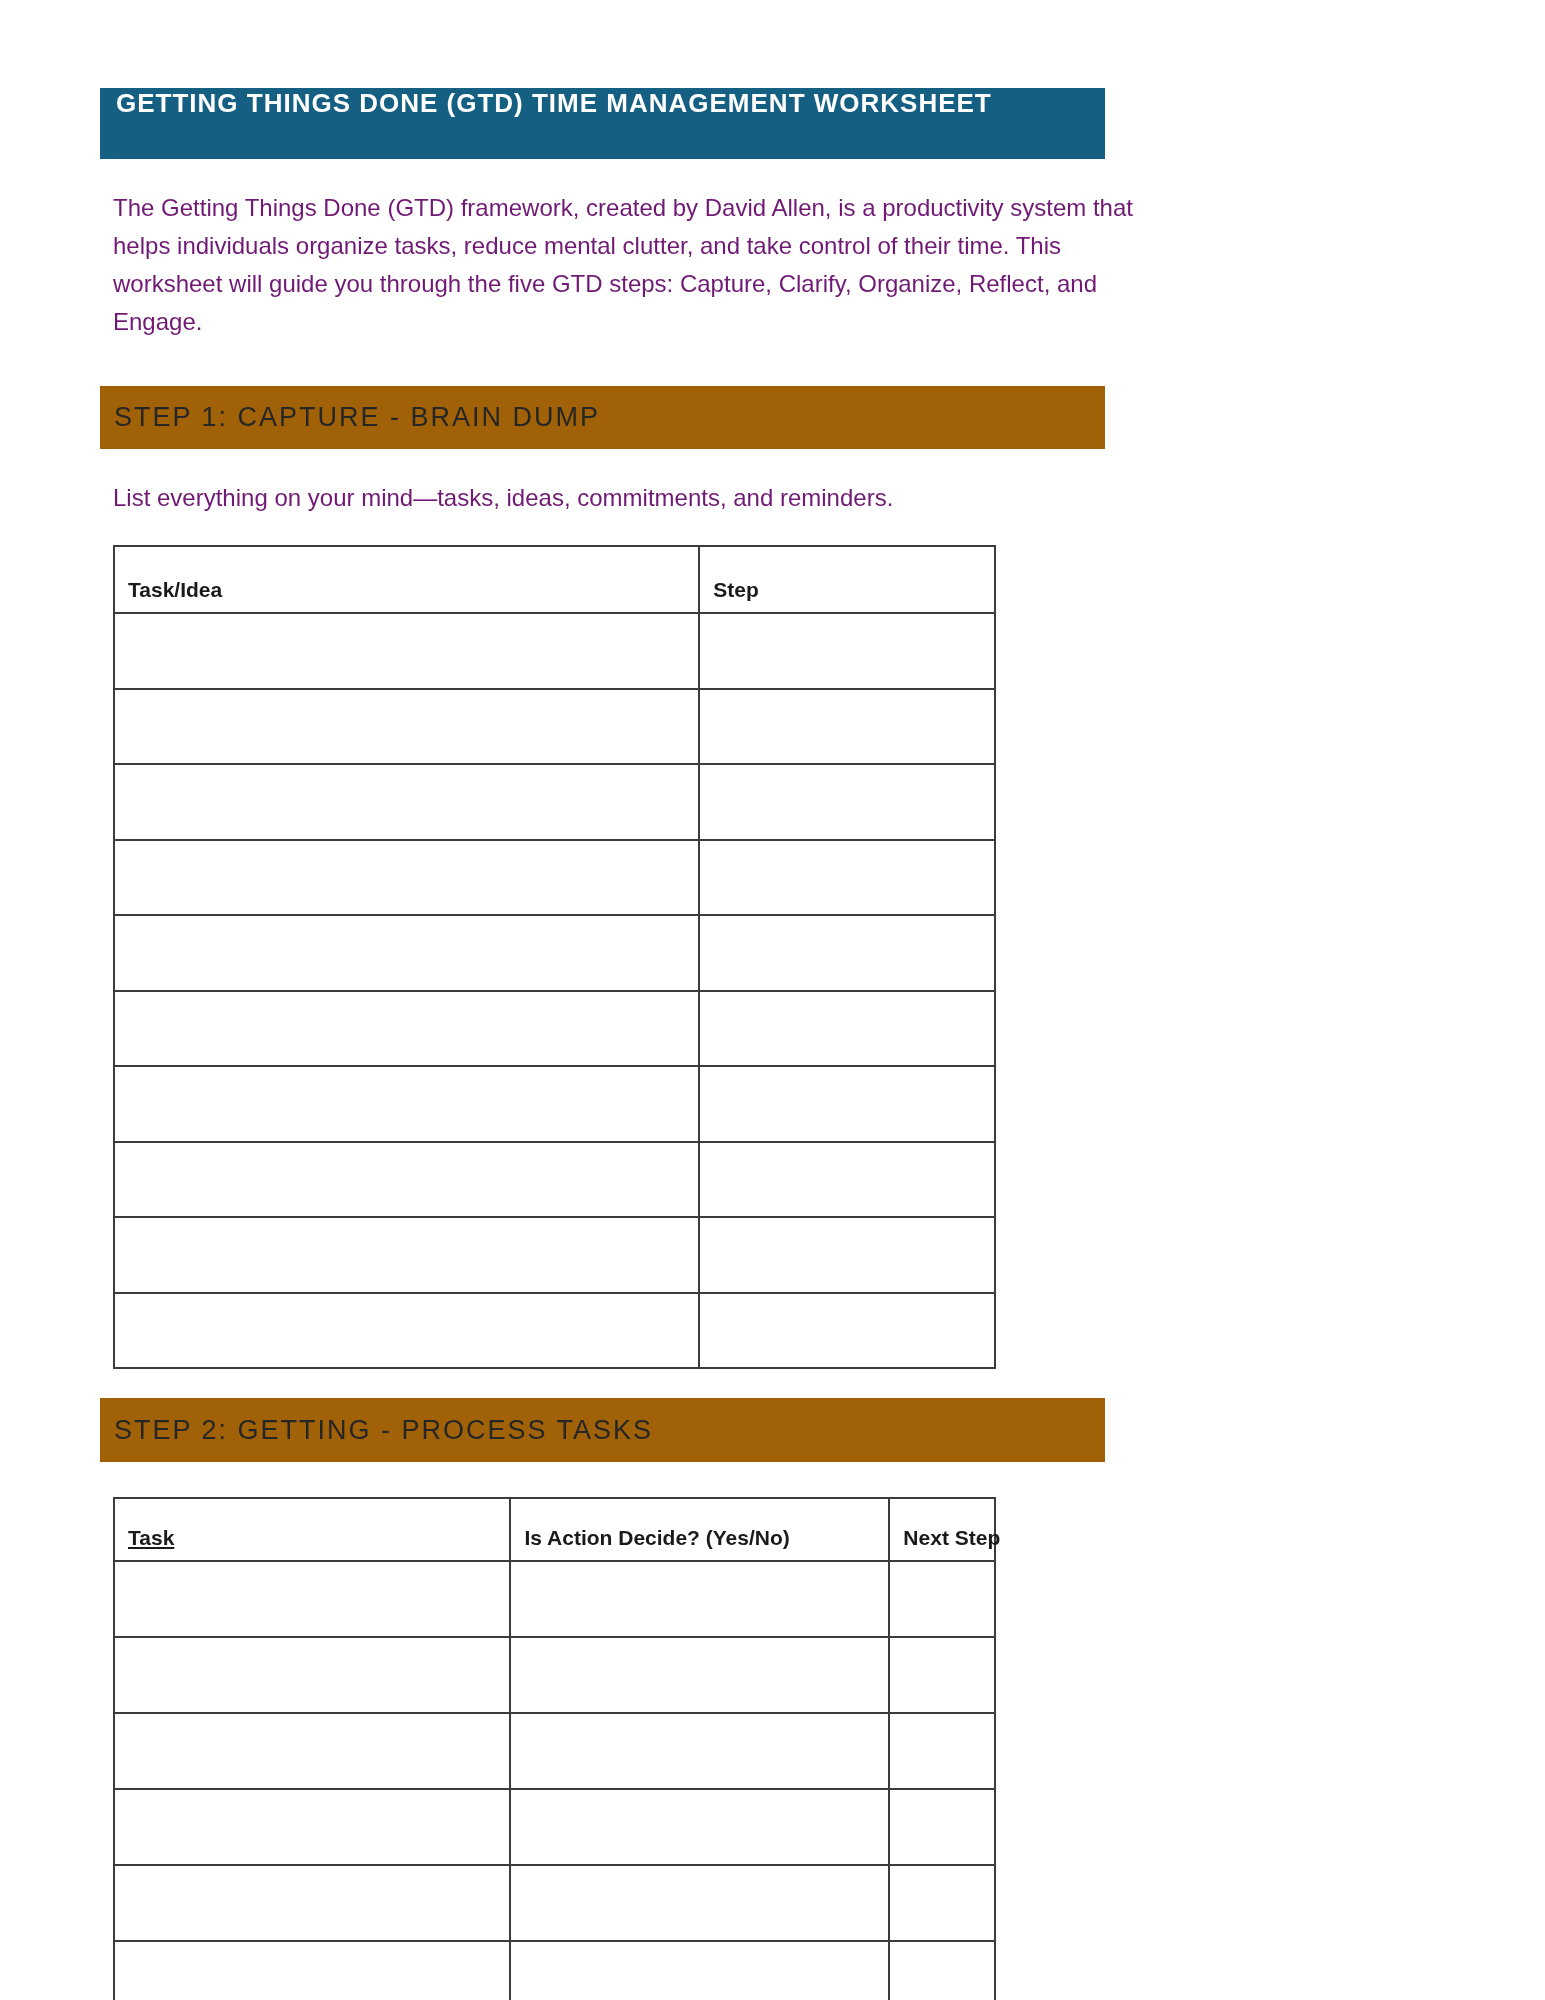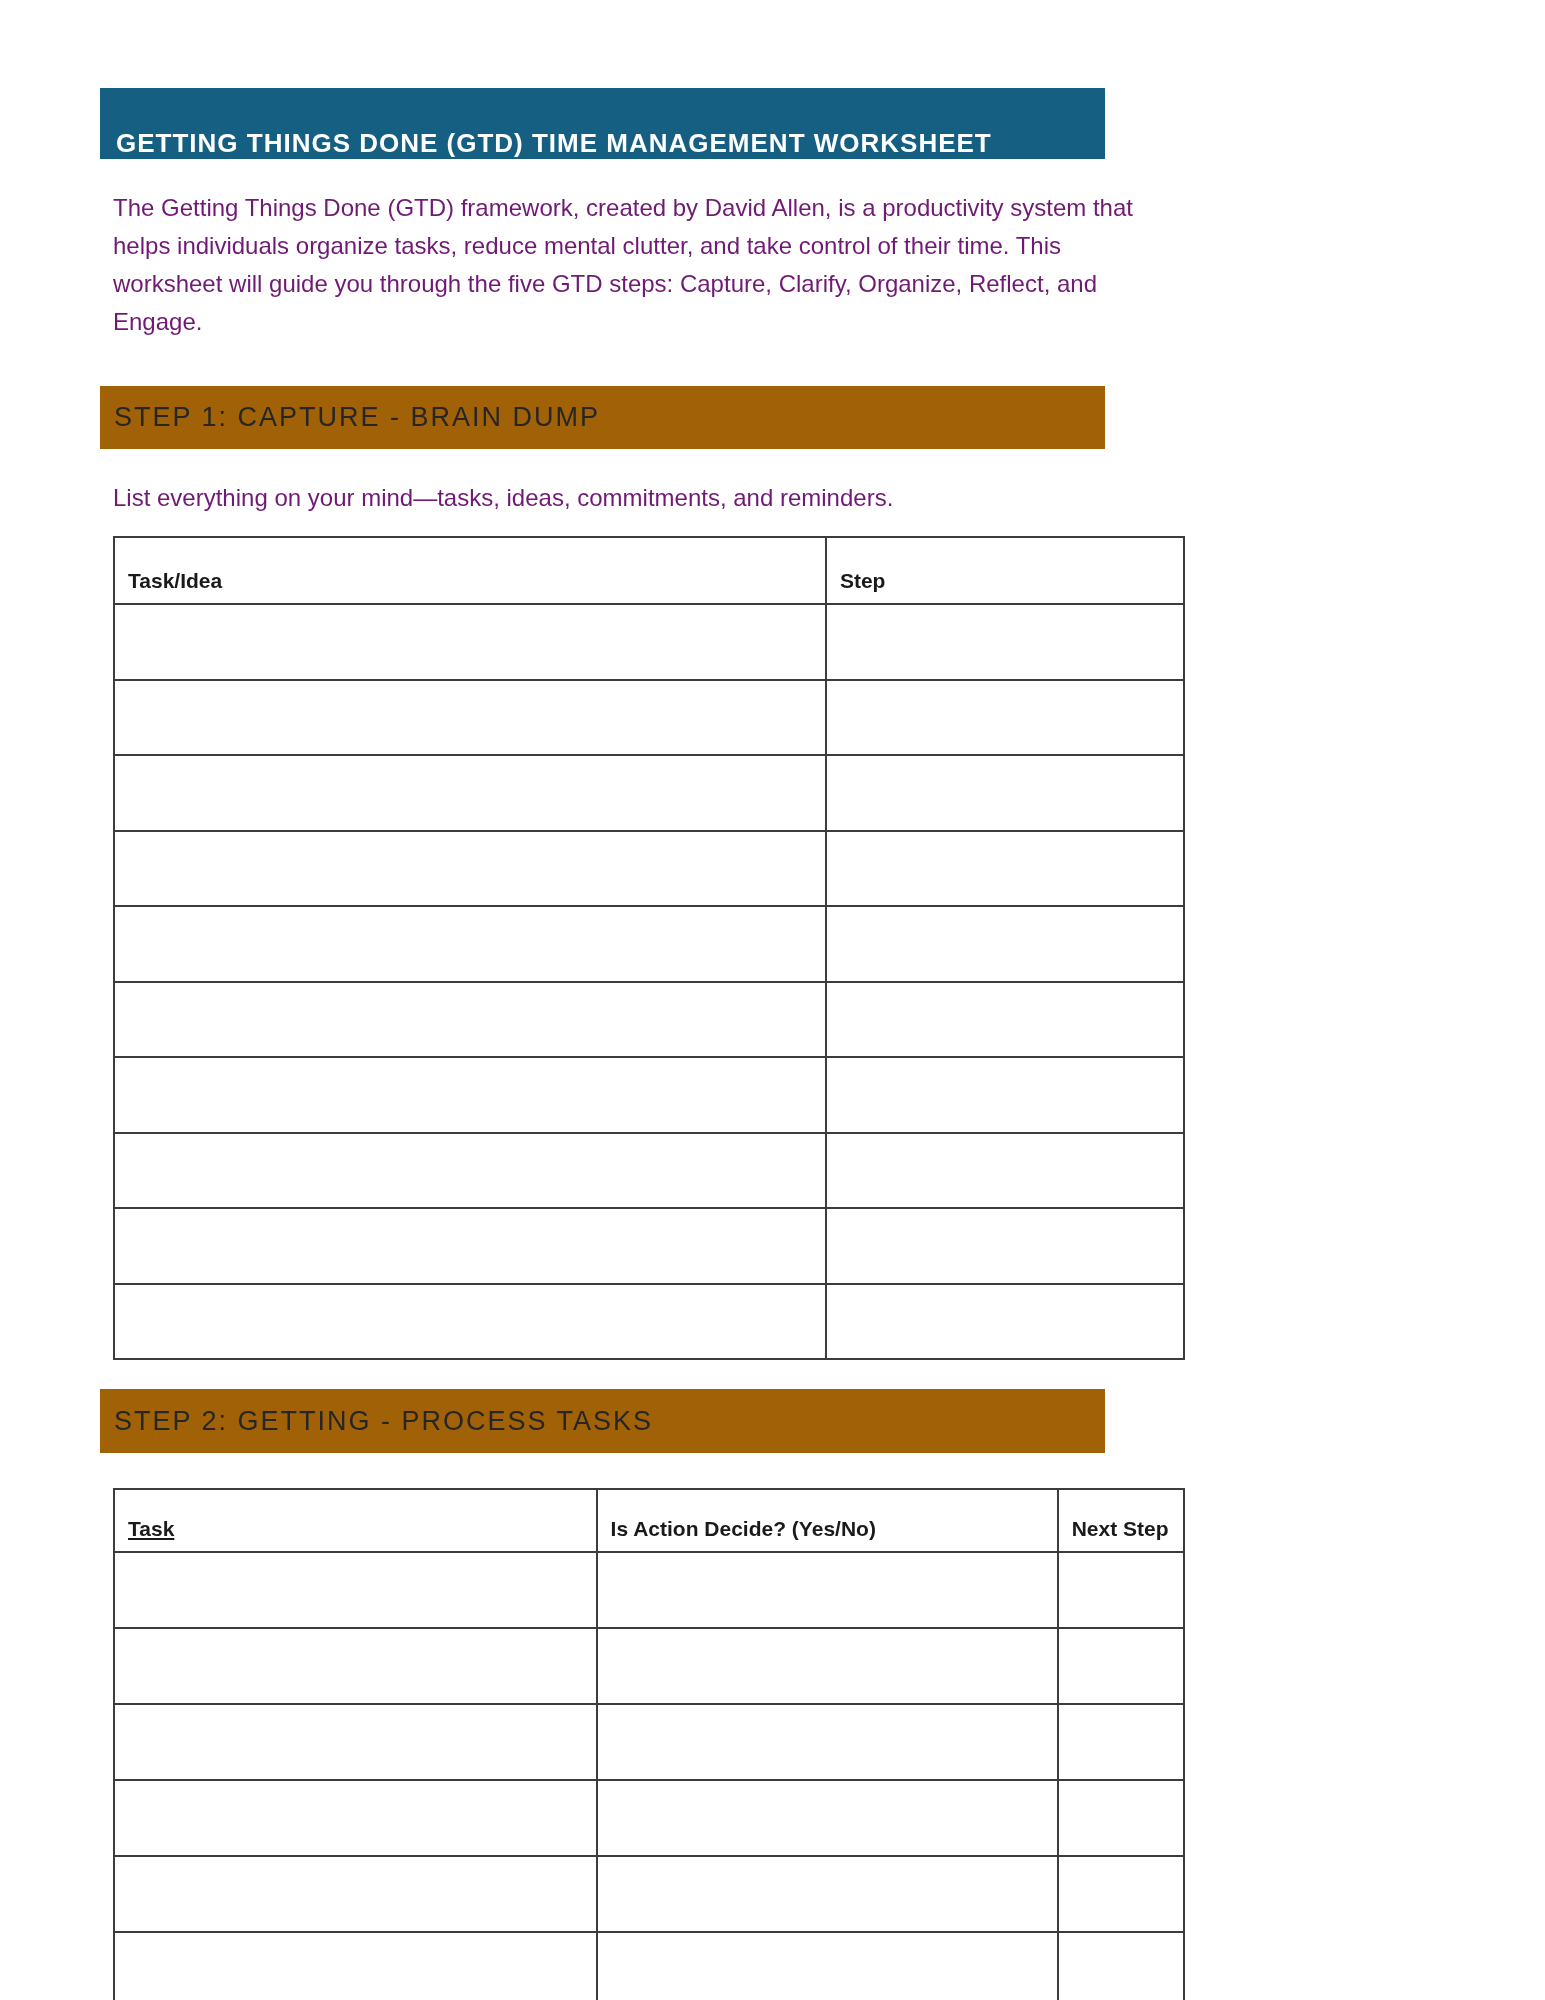--- a/index.html
+++ b/index.html
@@ -9,21 +9,21 @@
     color: #1a1a1a;
     -webkit-font-smoothing: antialiased;
   }
   .page { padding-left: 100px; width: 1005px; }
 
   
   .title-banner {
     margin-top: 88px;
     width: 1005px; height: 71px;
     background: #156082;
-    display: flex; align-items: flex-end;
+    display: flex; align-items: flex-start;
   }
   .title-banner h1 {
     margin: 0; padding: 0 0 0 16px;
     font-size: 26px; font-weight: 700;
     letter-spacing: 1px;
     color: #ffffff;
   }
 
   
   .para {
@@ -47,22 +47,22 @@
     letter-spacing: 2px;
     color: #262626;
   }
   .desc { }
   .desc.second { margin-top: 25px; }
 
   
   table.sheet {
     border-collapse: collapse;
     table-layout: fixed;
-    margin: 19px 0 0 13px;
-    width: 1072px;
+    margin: 28px 0 0 13px;
+    width: 883px;
     padding-left: 13px;
   }
   table.sheet.second { margin-top: 35px; }
   table.sheet th, table.sheet td {
     border: 2px solid #3c3c3c;
     padding: 0 0 10px 13px;
     vertical-align: bottom;
     text-align: left;
     white-space: nowrap;
     overflow: visible;

